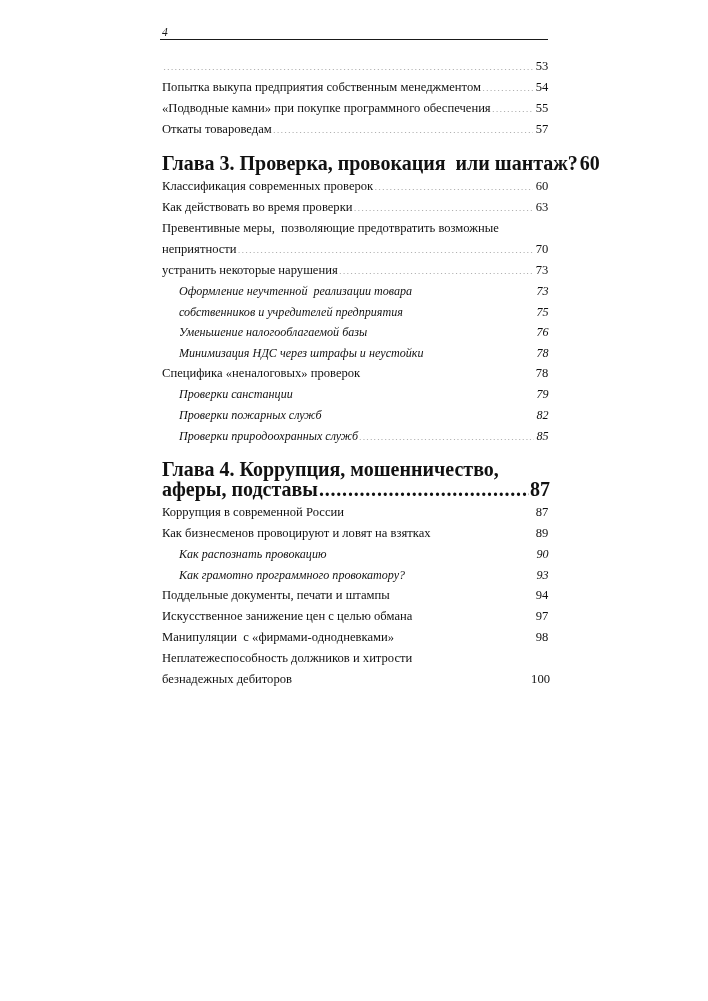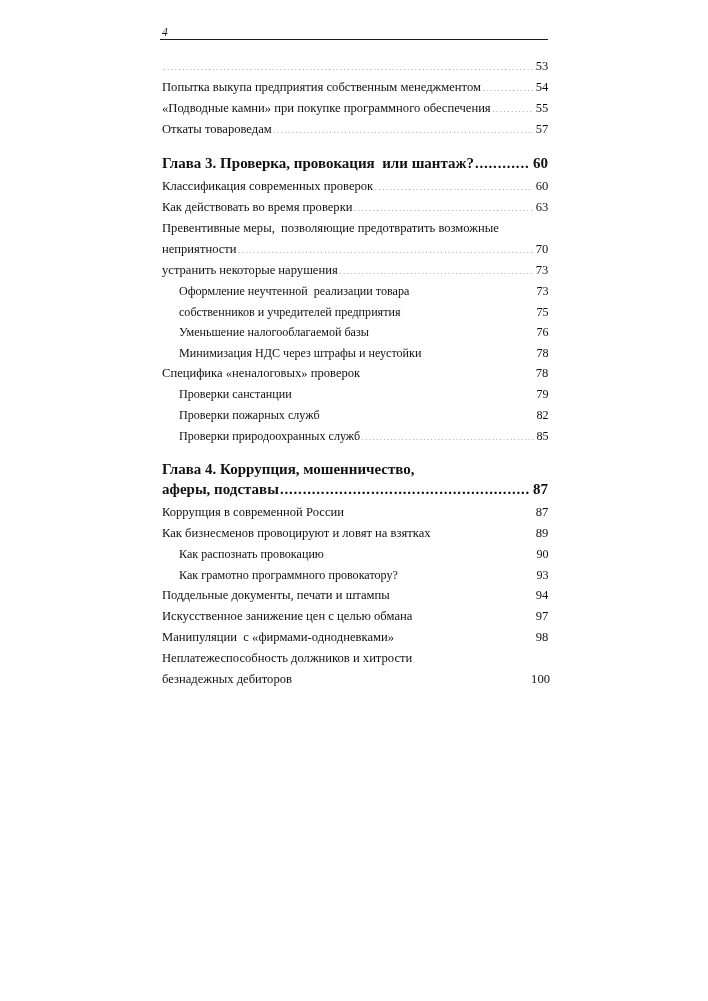--- a/index.html
+++ b/index.html
@@ -96,27 +96,28 @@
     line-height: 21px;
     margin-left: 0;
   }
   .lvl1 .pg { min-width: 16px; }
 
   
   .lvl2 {
     font-size: 12.1px;
     line-height: 20.6px;
     margin-left: 17px;
+    font-style: italic;
   }
   .lvl2 .pg { min-width: 15px; }
 
   
   .chapter {
     font-weight: bold;
-    font-size: 15px;
+    font-size: 20px;
     line-height: 20px;
     margin-left: 0;
   }
   .chapter .leader::before {
     letter-spacing: .8px;
     color: #111;
   }
   .chapter .pg { min-width: 19px; }
 
   .sp-before-chapter { height: 13px; }

